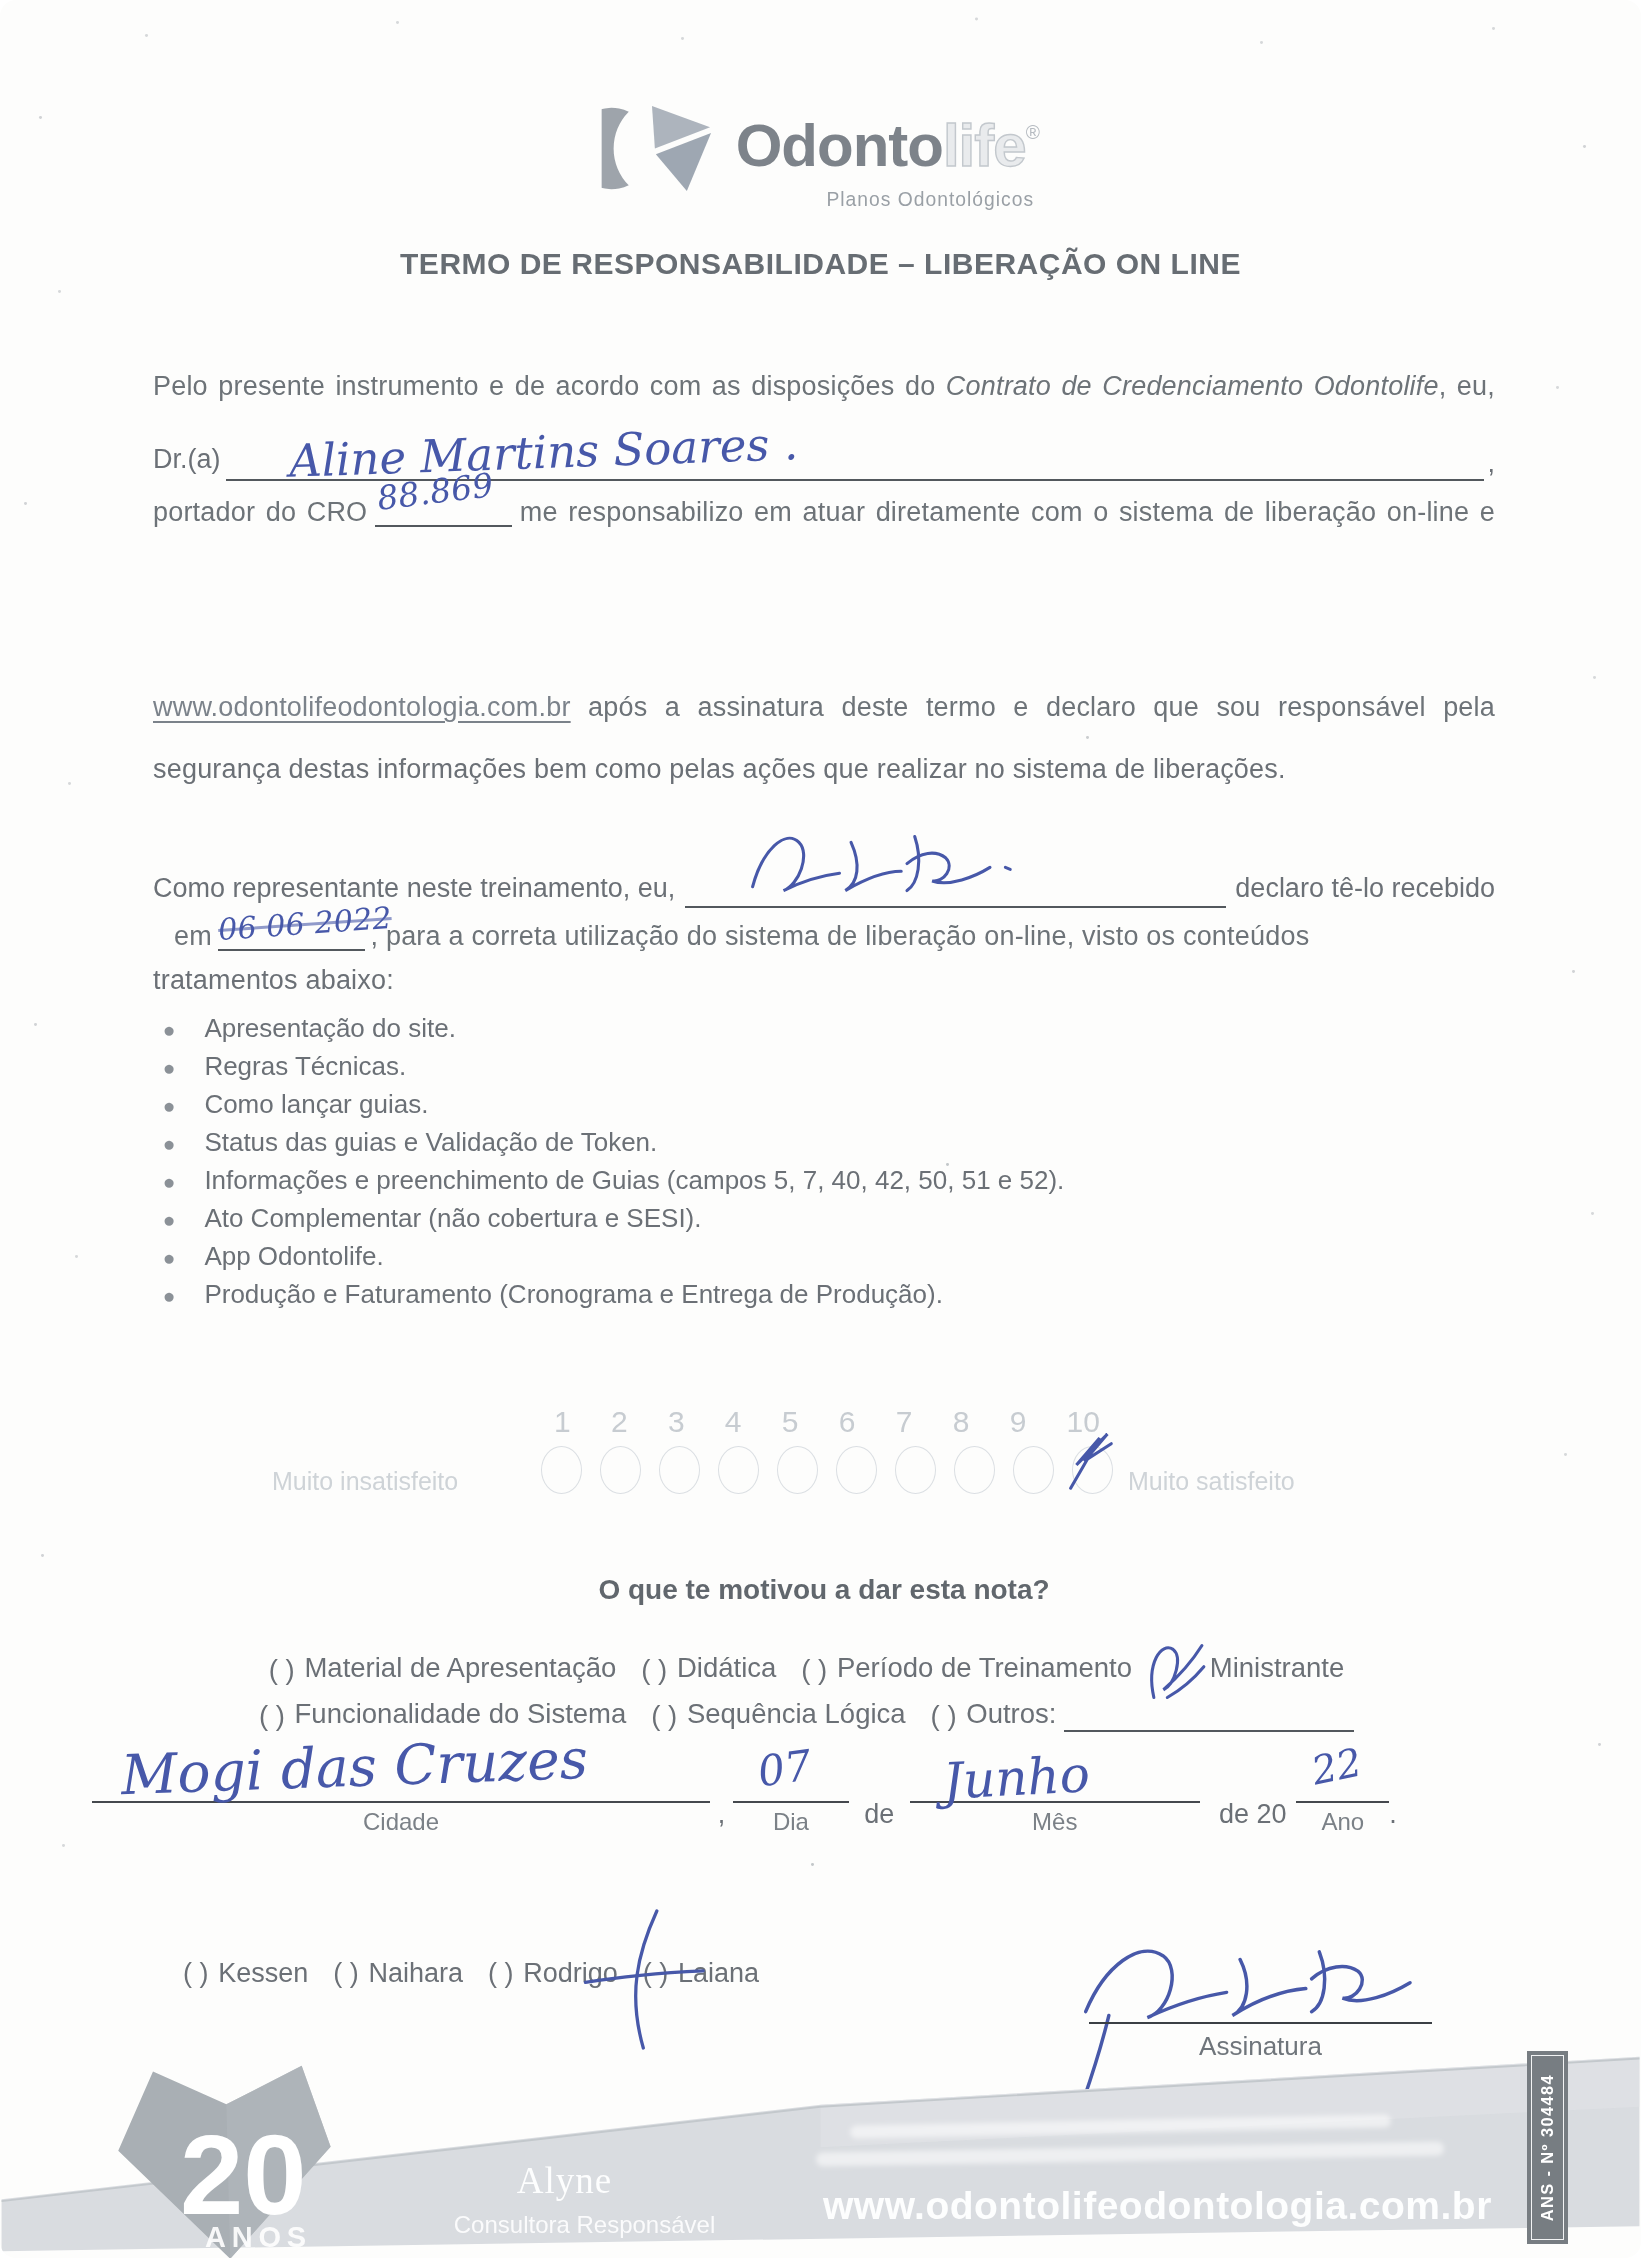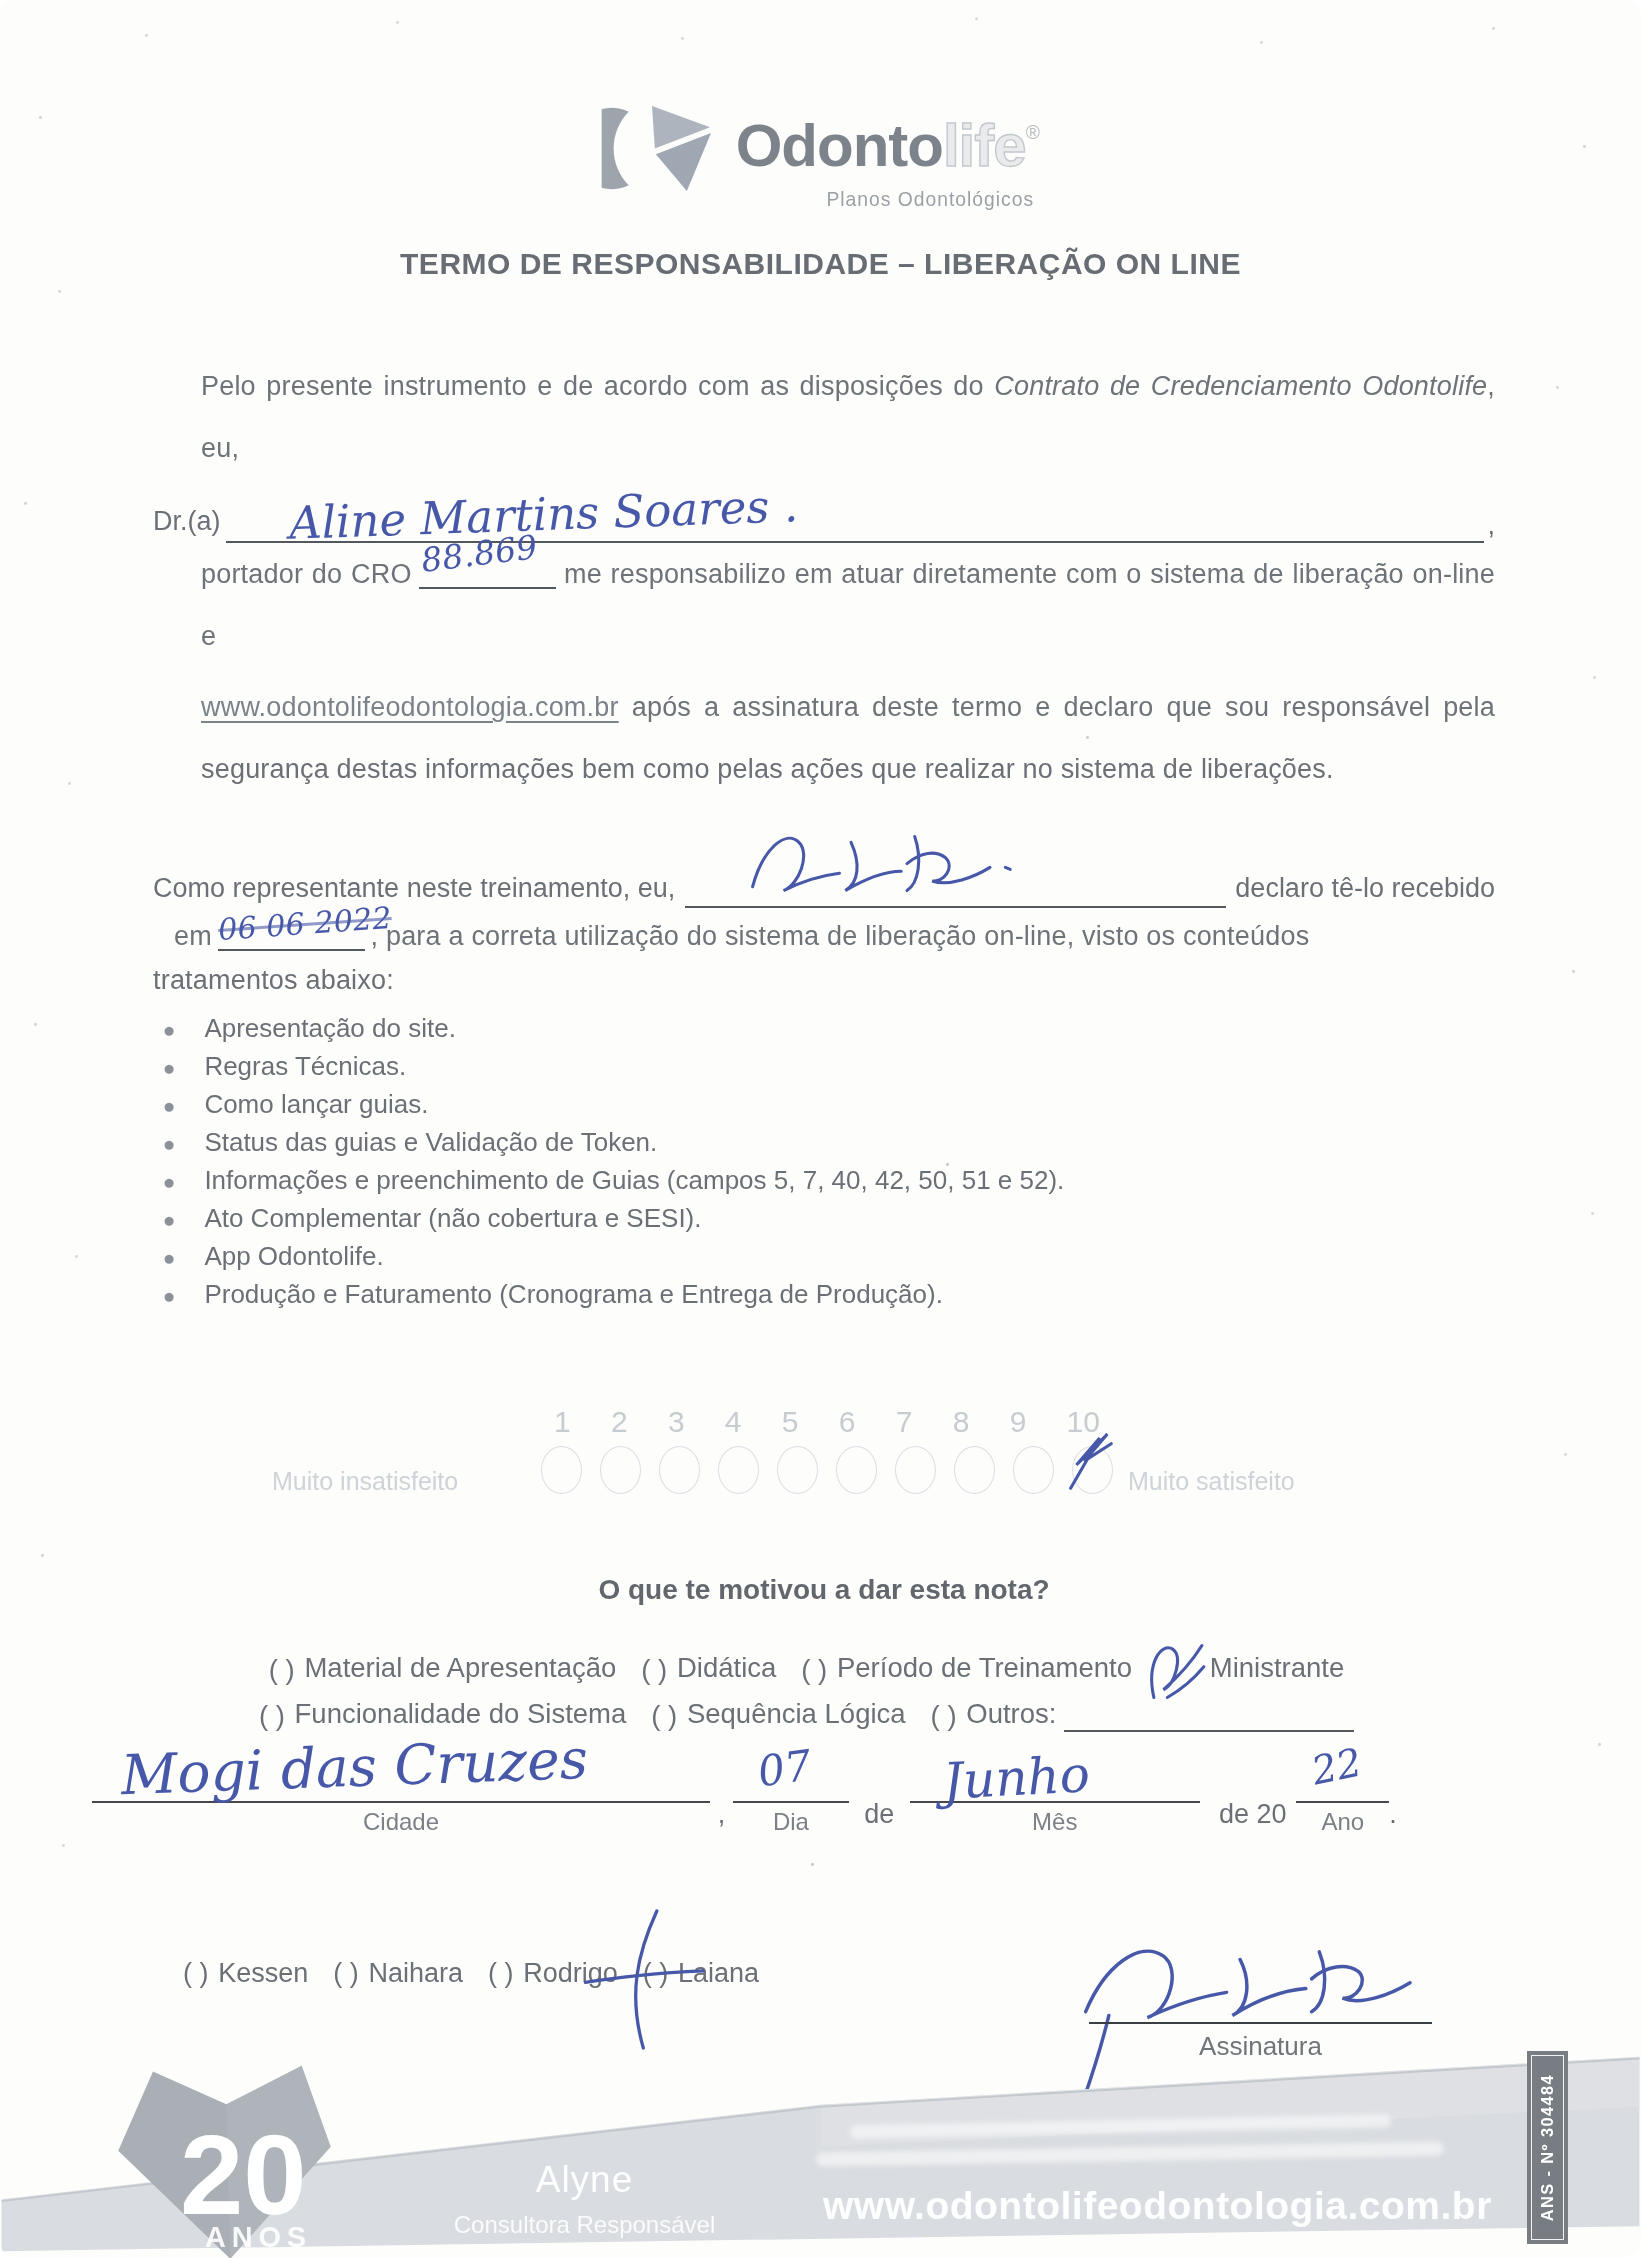--- a/index.html
+++ b/index.html
@@ -6,21 +6,21 @@
   .page{
     position:relative;width:1641px;height:2258px;background:#fdfdfc;overflow:hidden;
     font-family:"Liberation Sans",sans-serif;color:#6b7076;border-radius:16px;
   }
   
   .abs{position:absolute;}
   .center{text-align:center;}
   .t{color:#6d7378;}
   .it{font-style:italic;}
   .jl{text-align:justify;text-align-last:justify;}
-  .line{line-height:62px;font-size:27px;letter-spacing:0.2px;margin-left:48px;}
+  .line{line-height:62px;font-size:27px;letter-spacing:0.2px;}
   .line3{line-height:44px;font-size:27px;letter-spacing:0.2px;}
   .fline{display:flex;align-items:flex-end;font-size:27px;}
   .ul{border-bottom:2.4px solid #53585d;position:relative;}
   .ul-inline{display:inline-block;border-bottom:2.4px solid #53585d;position:relative;vertical-align:-5.8px;}
   .link{text-decoration:underline;text-underline-offset:4.8px;color:#7b828a;}
   
   .hw{font-family:"DejaVu Serif",serif;font-style:italic;color:#4758a9;white-space:nowrap;}
   
   .logo{top:100px;left:50%;transform:translateX(-50%);display:flex;align-items:flex-start;}
   .brand{font-weight:bold;font-size:60px;color:#7d838a;letter-spacing:-1px;line-height:92px;}
@@ -50,21 +50,21 @@
   .cdcol{display:flex;flex-direction:column;}
   .cdline{border-bottom:2.9px solid #45494e;position:relative;height:68px;}
   .cdlabel{text-align:center;font-size:24px;color:#7b8187;margin-top:4.8px;}
   .cdtext{padding-bottom:5.8px;}
   
   .trainers{top:1958px;left:183px;font-size:27px;display:flex;align-items:baseline;}
   .sigline{left:1089px;top:2022px;width:343px;border-top:2.9px solid #3a3f44;}
   .siglabel{left:1089px;top:2031px;width:343px;font-size:26px;color:#6f757b;}
   
   .fwhite{color:rgba(255,255,255,.95);}
-  .alyne{left:488px;top:2159px;width:193px;font-size:37px;letter-spacing:1px;}
+  .alyne{left:468px;top:2159px;width:193px;font-size:37px;letter-spacing:1px;font-family:Liberation Serif, serif;}
   .consult{left:430px;top:2211px;width:309px;font-size:24px;color:rgba(255,255,255,.88);}
   .site{left:823px;top:2184px;width:676px;font-size:39px;font-weight:bold;letter-spacing:0.5px;white-space:nowrap;}
   .streak{position:absolute;background:rgba(255,255,255,.55);border-radius:7.7px;filter:blur(2.4px);}
   .ans{left:1527px;top:2051px;width:41px;height:193px;background:#777d82;display:flex;align-items:center;justify-content:center;}
   .ans::before{content:"";position:absolute;inset:3.9px;border:1.9px solid #f2f3f4;}
   .ansin{writing-mode:vertical-rl;transform:rotate(180deg);color:#fff;font-weight:bold;font-size:16.4px;letter-spacing:1.4px;}
   
   .speck{position:absolute;width:2.9px;height:2.9px;border-radius:50%;background:rgba(125,132,140,.4);
     box-shadow: 39px 116px rgba(125,132,140,.35), 58px 290px rgba(125,132,140,.3), 24px 502px rgba(125,132,140,.35),
       68px 782px rgba(125,132,140,.3), 34px 1023px rgba(125,132,140,.35), 75px 1255px rgba(125,132,140,.3),

